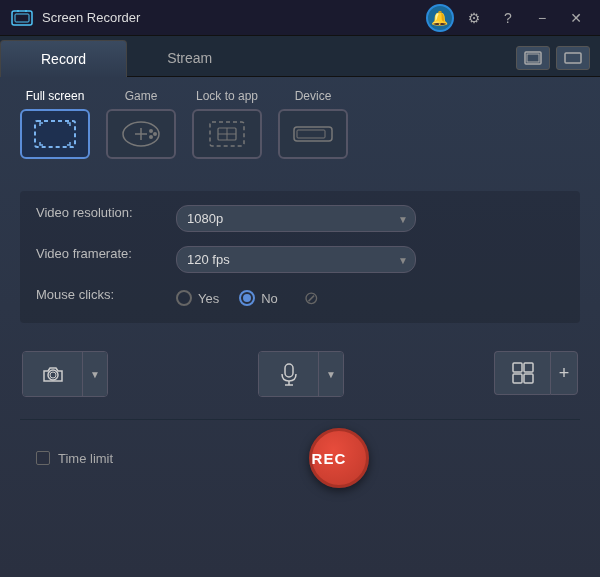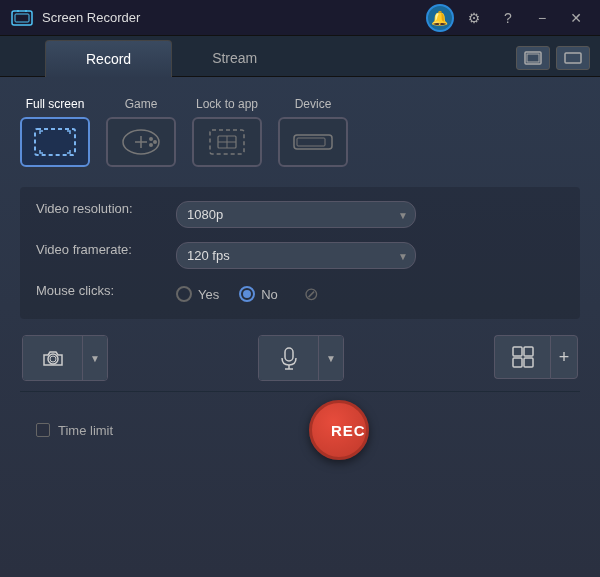--- a/index.html
+++ b/index.html
@@ -59,21 +59,20 @@
       flex-direction: column;
     }
 
     
     .tabbar {
       display: flex;
       align-items: stretch;
       background: #1f2a38;
       border-bottom: 1px solid #111;
       padding-top: 4px;
-      padding-left: 45px;
     }
     .tab {
       padding: 10px 40px;
       font-size: 14px;
       cursor: pointer;
       color: #aaa;
       border-top-left-radius: 4px;
       border-top-right-radius: 4px;
       position: relative;
       user-select: none;
@@ -102,24 +101,24 @@
       display: flex;
       align-items: center;
       justify-content: center;
       color: #ccc;
       font-size: 14px;
     }
 
     
     .content {
       flex: 1;
-      padding: 20px 20px;
+      padding: 12px 20px;
       display: flex;
       flex-direction: column;
-      gap: 0;
+      gap: 12px;
     }
 
     
     .mode-selector {
       display: flex;
       gap: 16px;
       margin-bottom: 20px;
       align-items: flex-start;
     }
     .mode-item {
@@ -333,21 +332,21 @@
       height: 60px;
       border-radius: 50%;
       background: radial-gradient(circle at 40% 35%, #e74c3c, #c0392b);
       border: 3px solid #a93226;
       color: #fff;
       font-size: 15px;
       font-weight: bold;
       cursor: pointer;
       display: flex;
       align-items: center;
-      justify-content: flex-end;
+      justify-content: flex-start;
       box-shadow: 0 3px 10px rgba(0,0,0,0.5);
       letter-spacing: 1px;
     }
     .notification-icon {
       width: 28px;
       height: 28px;
       border-radius: 50%;
       background: #1a6a9a;
       border: 2px solid #2a8ad9;
       display: flex;

